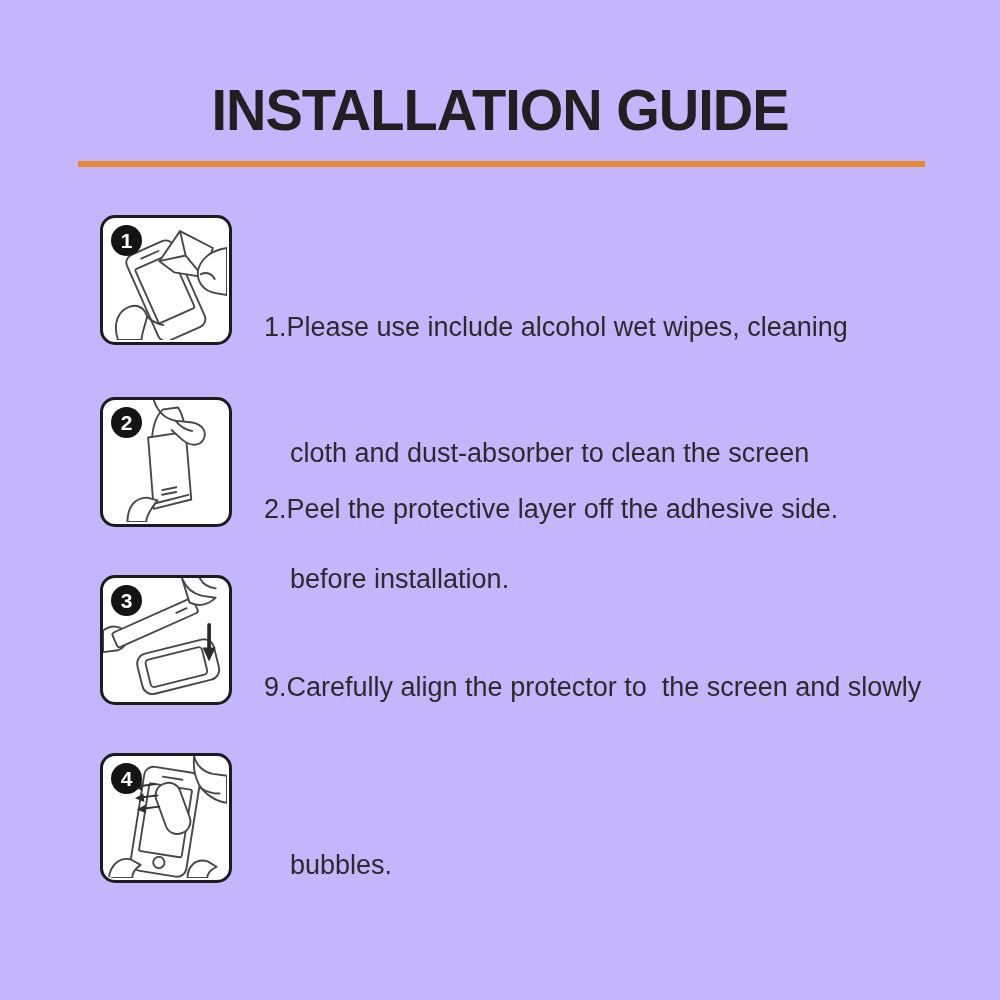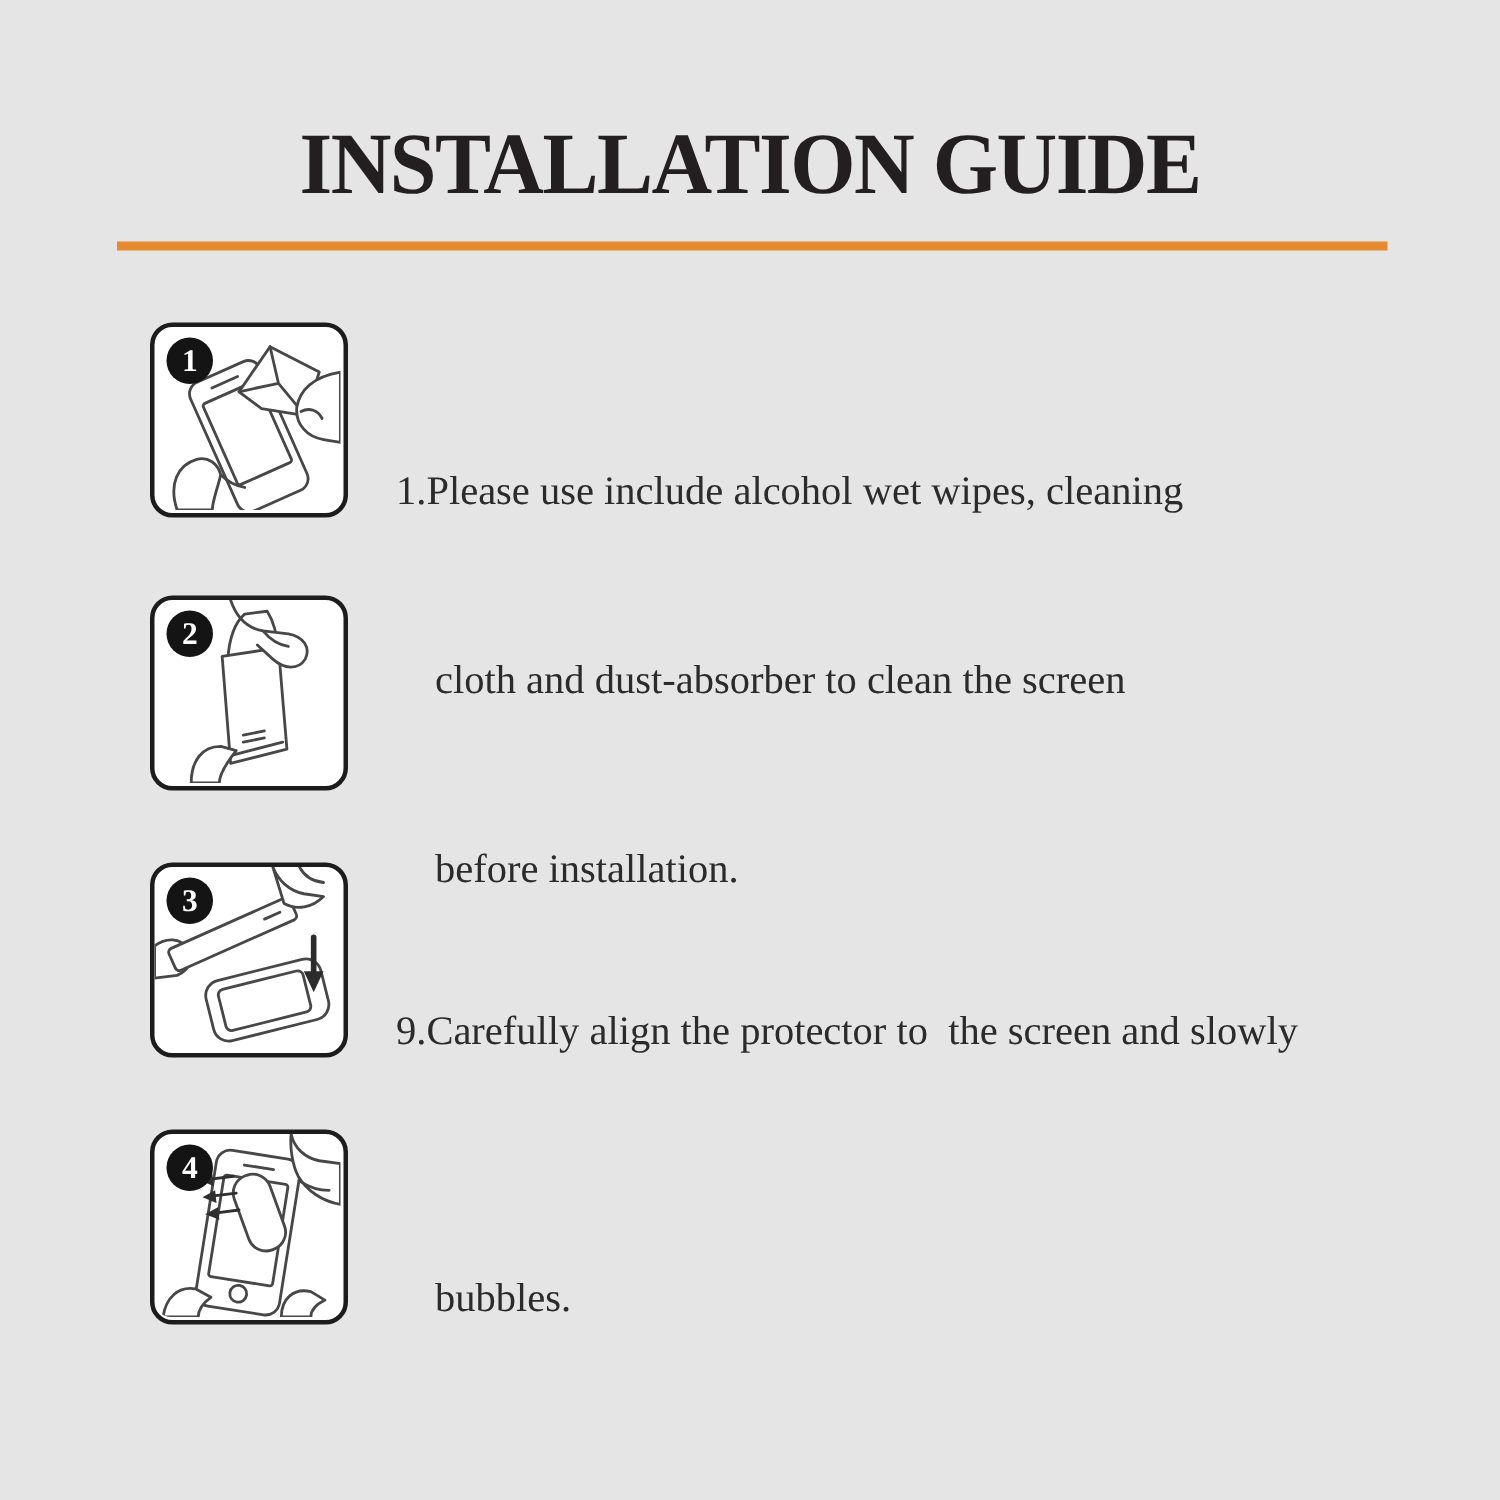--- a/index.html
+++ b/index.html
@@ -1,18 +1,18 @@
 <!DOCTYPE html>
 <html><head>
 <meta charset="utf-8">
 <style>
   html,body{margin:0;padding:0;background:#fff;}
   .page{
-    position:relative;width:1000px;height:1000px;background:#e5e5e5;
-    font-family:Liberation Serif, serif;overflow:hidden;color:#2b2b2b;
+    position:relative;width:1000px;height:1000px;background:#c4b5fd;
+    font-family:Liberation Sans, sans-serif;overflow:hidden;color:#2b2b2b;
   }
   .title{
     position:absolute;top:80px;left:0;width:1000px;height:60px;line-height:60px;
     text-align:center;font-size:56px;font-weight:800;letter-spacing:-1px;
     color:#231f20;margin:0;transform:scaleY(1.04);
   }
   .rule{
     position:absolute;left:78px;top:161px;width:847px;height:6px;background:#E58A2E;
   }
   .step{position:absolute;left:0;width:1000px;height:140px;}
@@ -79,20 +79,23 @@
           <path d="M48,40 L88,34 L94,106 L54,116 Z" fill="#fff"></path>
           <path d="M56,110 L91,101"></path>
           <line x1="63" y1="96" x2="78" y2="93"></line>
           <line x1="63" y1="101" x2="78" y2="98"></line>
           <path d="M54,0 C58,12 66,20 77,22 L95,24 C106,26 111,34 107,42 C102,50 92,49 84,42 L73,32" fill="#fff"></path>
           <path d="M77,22 C82,28 88,32 95,33"></path>
           <path d="M26,130 C26,114 34,104 47,104 L58,107 C50,117 46,124 46,130 Z" fill="#fff"></path>
         </g>
       </svg>
     </div>
+    <div class="text">
+      <div class="line first">2.Peel the protective layer off the adhesive side.</div>
+    </div>
   </section>
 
   <section class="step s3">
     <div class="art">
       <span class="badge">3</span>
       <svg viewBox="0 0 132 130">
         <g fill="none" stroke="#474747" stroke-width="2" stroke-linejoin="round" stroke-linecap="round">
           <g transform="rotate(-14 82 94)">
             <rect x="38" y="72" width="84" height="44" rx="11" fill="#fff"></rect>
             <rect x="47" y="79" width="62" height="30" rx="4"></rect>

